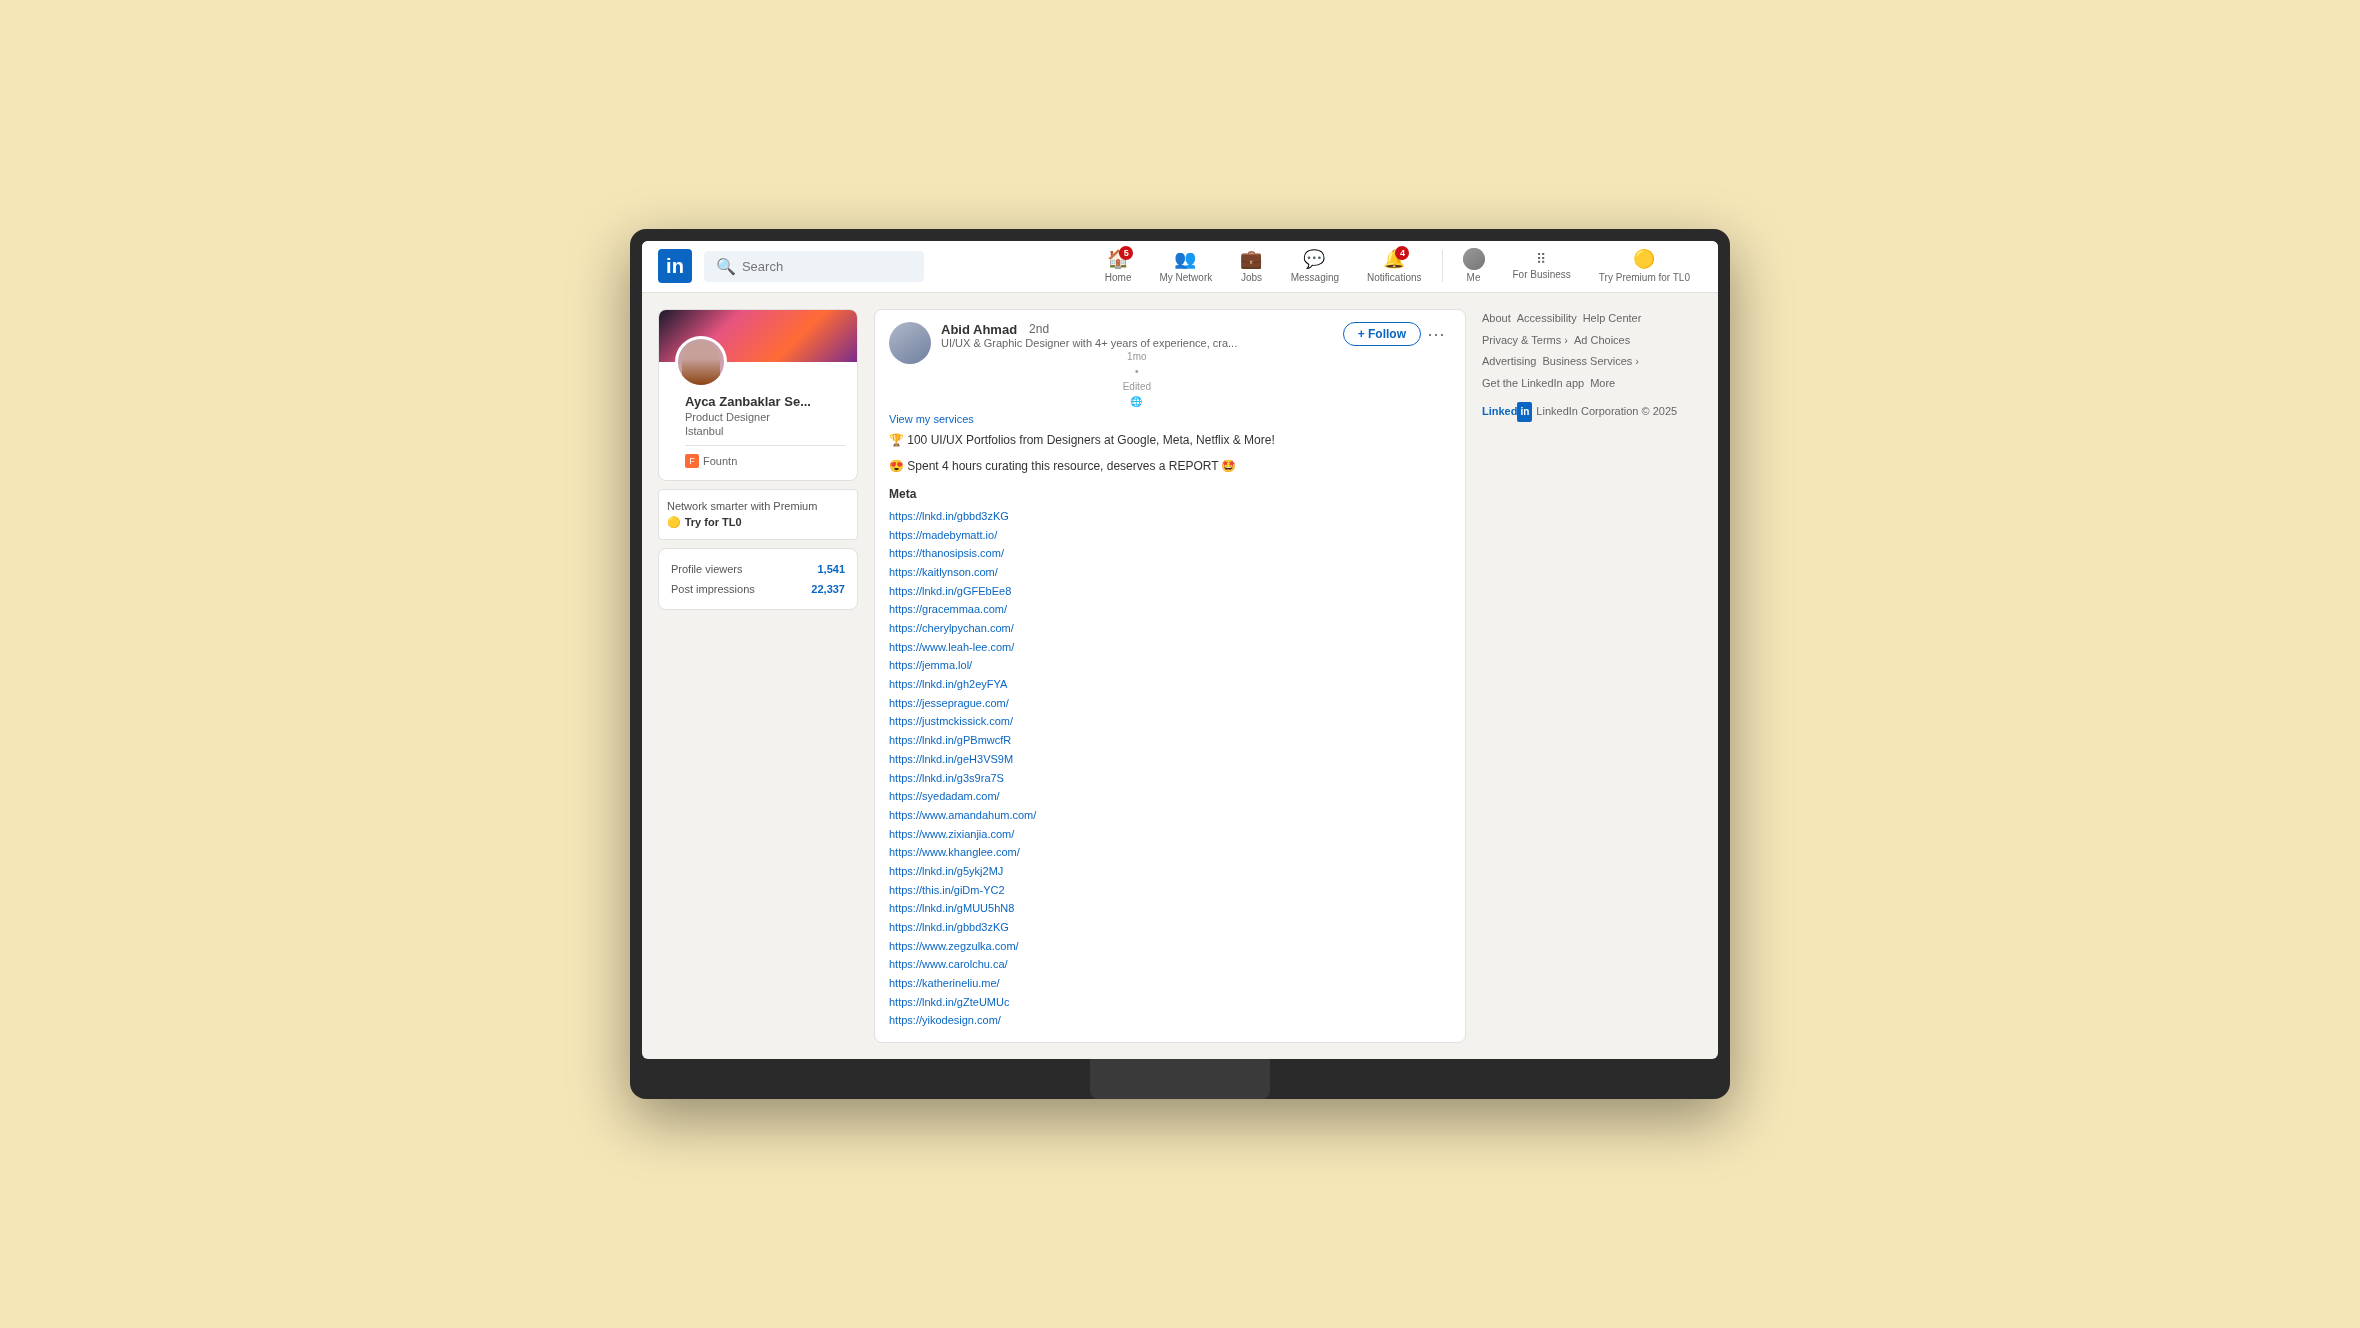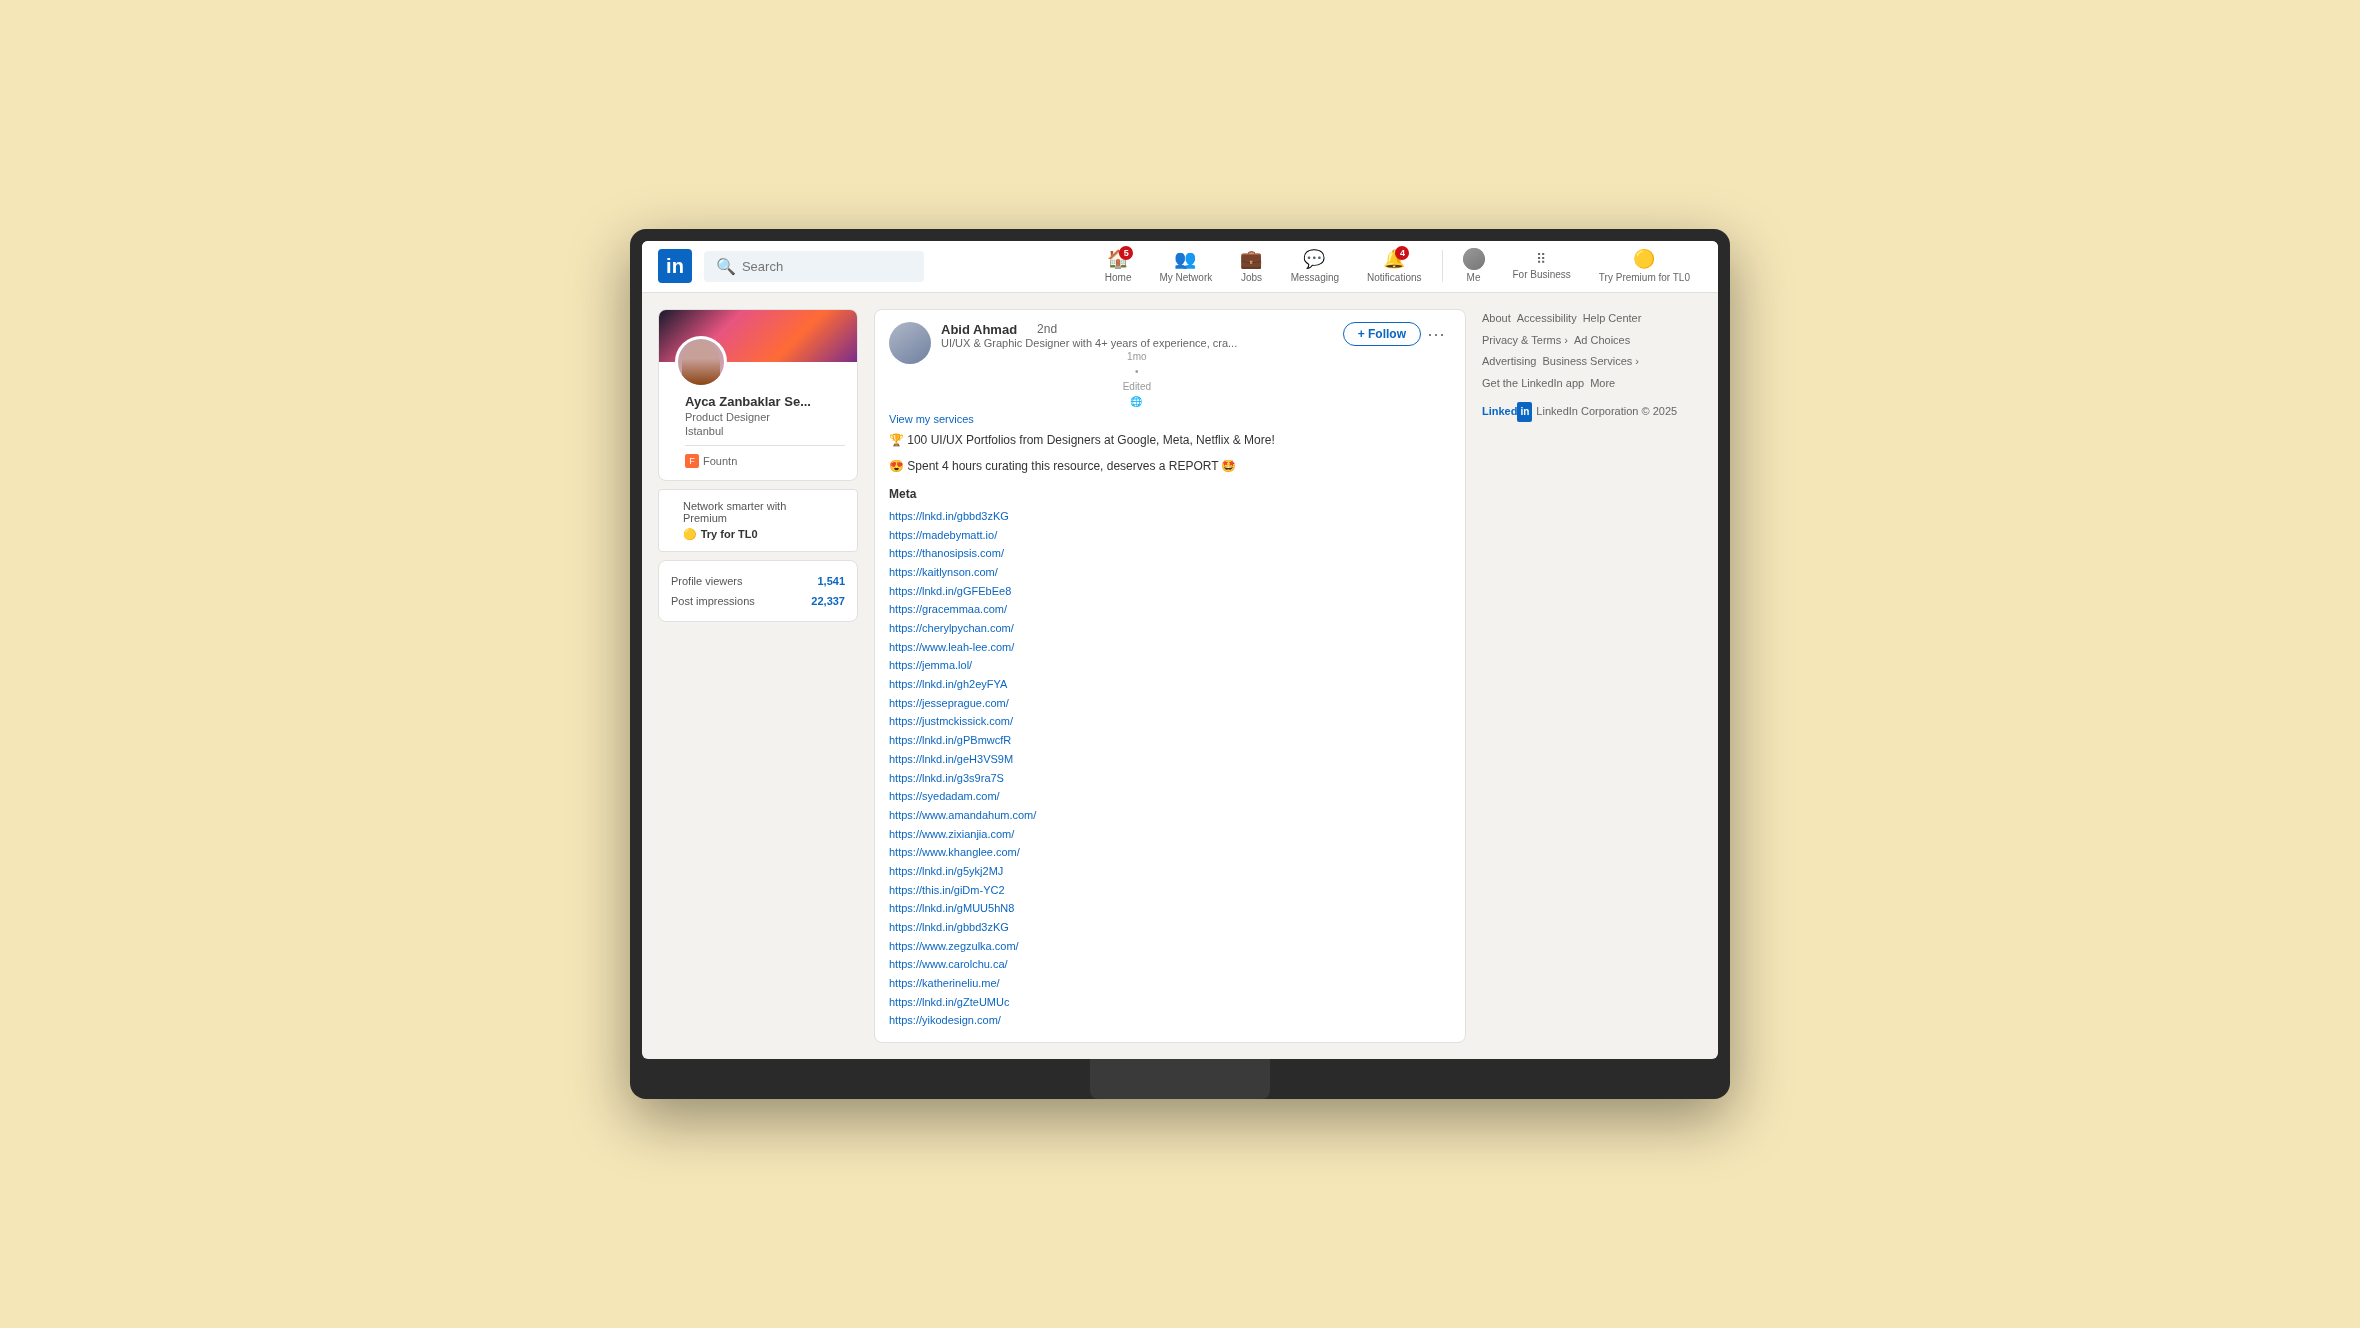--- a/index.html
+++ b/index.html
@@ -187,21 +187,21 @@
       display: flex;
       align-items: center;
       justify-content: center;
       color: white;
       font-size: 9px;
     }
     .premium-card {
       background: #fff;
       border: 1px solid #e0e0e0;
       border-radius: 4px;
-      padding: 10px 24px;
+      padding: 10px 8px;
       margin-bottom: 8px;
       font-size: 11px;
       color: #555;
     }
     .premium-card .try-link {
       display: flex;
       align-items: center;
       gap: 4px;
       color: #333;
       font-weight: 600;
@@ -491,21 +491,21 @@
         </div>
       </div>
 
       <div class="main-feed">
         <div class="post-card">
           <div class="post-header">
             <div class="post-avatar">
               <div style="width:100%;height:100%;background:linear-gradient(145deg,#b0b8c8,#7080a0);"></div>
             </div>
             <div class="post-author-info">
-              <div style="display:flex;gap:20px;">
+              <div style="display:flex;gap:12px;">
                 <span class="post-author-name">Abid Ahmad</span>
                 <span class="post-author-degree" style="font-size:12px;color:#666;">2nd</span>
               </div>
               <div class="post-author-title">UI/UX &amp; Graphic Designer with 4+ years of experience, cra...</div>
               <div class="post-meta">
                 <span>1mo</span>
                 <span>•</span>
                 <span>Edited</span>
                 <span>🌐</span>
               </div>

